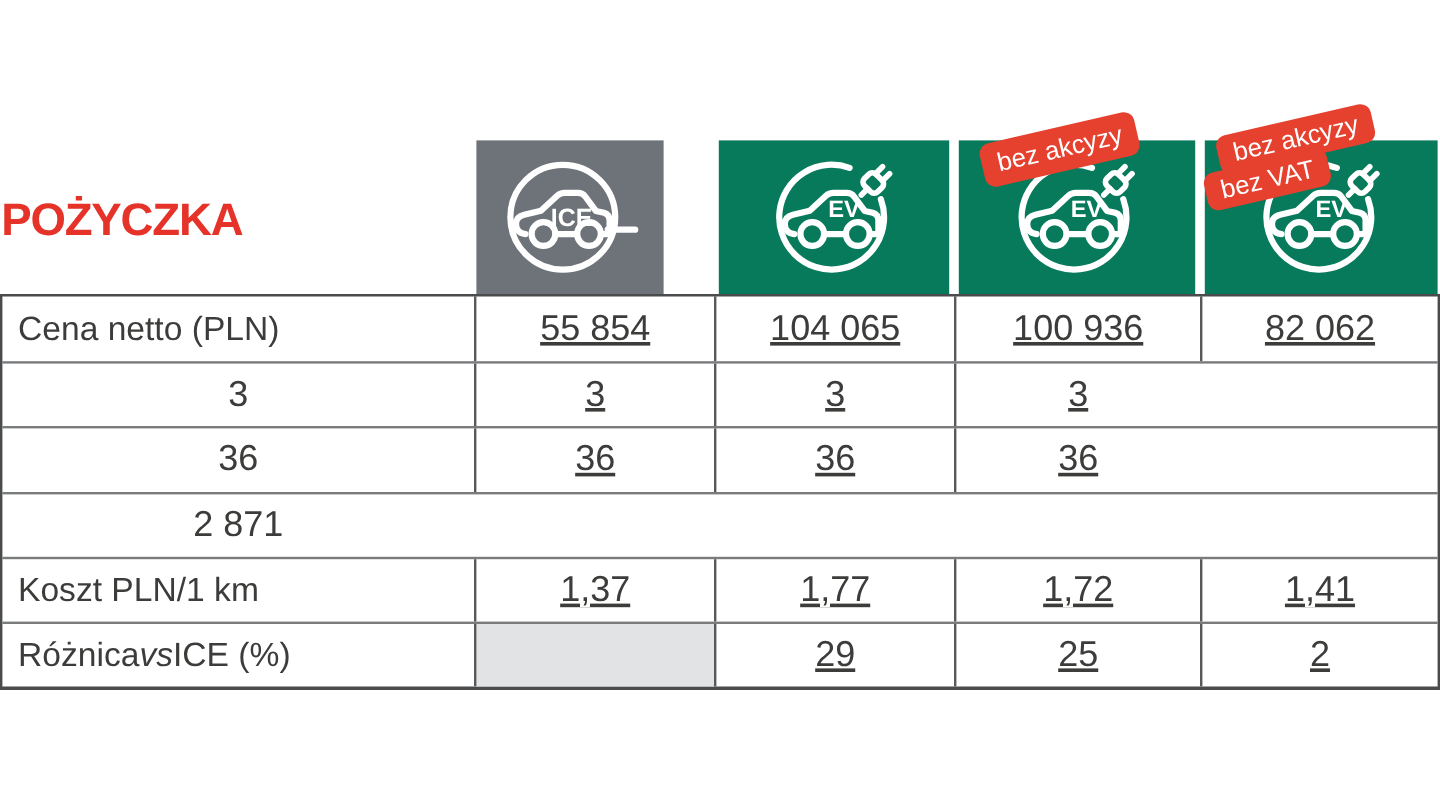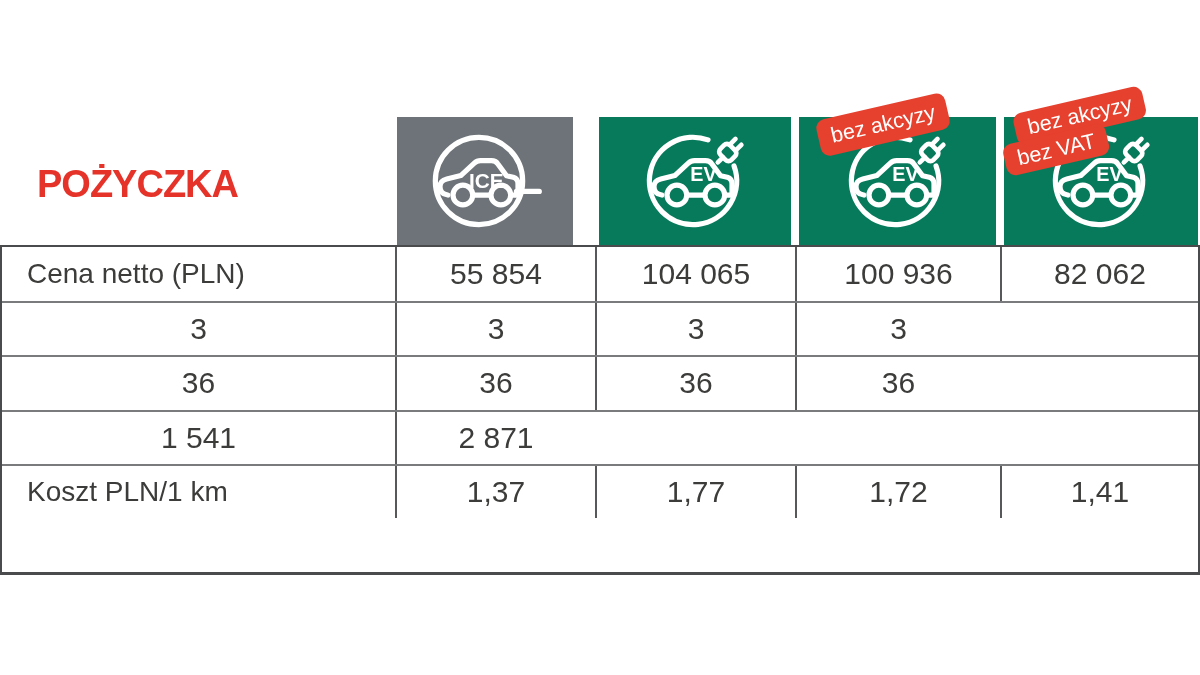--- a/index.html
+++ b/index.html
@@ -1,22 +1,22 @@
 <!DOCTYPE html>
 <html style="--title-red: #e6332a; --badge-red: #e6402e; --ice-gray: #6d7378; --ev-green: #077a5c; --shaded-cell: #e2e3e4; --border-dark: #4a4b4d; --border-h: #7a7b7d; --border-v: #57585a; --text-dark: #3c3c3b;"><head>
 <meta charset="utf-8">
 <style>
   html,body{margin:0;padding:0;background:#fff;}
   .stage{position:relative;width:1200px;height:675px;background:#fff;overflow:hidden;
          font-family:"Liberation Sans", sans-serif;color:var(--text-dark);}
   .title{position:absolute;left:1px;top:163px;font-size:38px;font-weight:bold;
-         letter-spacing:-1px;color:var(--title-red);padding-left:36px;}
+         letter-spacing:-1px;color:var(--title-red);}
   
   .hdr{position:absolute;top:117px;height:128px;display:flex;align-items:center;justify-content:center;}
-  .hdr-ice{left:397px;width:176px;background:var(--ice-gray);color:var(--ice-gray);}
+  .hdr-ice{left:397px;width:156px;background:var(--ice-gray);color:var(--ice-gray);}
   .hdr-ev{background:var(--ev-green);color:var(--ev-green);}
   .hdr-ev1{left:599px;width:192px;}
   .hdr-ev2{left:799px;width:197px;}
   .hdr-ev3{left:1004px;width:194px;}
   .car-icon{height:104px;display:block;}
   .car-icon text{font-family:"Liberation Sans", sans-serif;font-weight:bold;fill:#fff;}
   
   .badge{position:absolute;z-index:5;transform:rotate(-13deg);transform-origin:center;
          background:var(--badge-red);color:#fff;border-radius:9px;font-size:21.5px;
          line-height:1.15;padding:6px 13px;white-space:nowrap;}
@@ -27,22 +27,22 @@
                      border-radius:9px;font-size:21.5px;line-height:1.15;padding:4px 13px;white-space:nowrap;}
   .badge-stack .pill.l1{margin-left:17px;}
   .badge-stack .pill.l2{margin-top:-5px;}
   
   .tbl{position:absolute;left:0;top:245px;width:1196px;height:325px;
        border:2px solid var(--border-dark);border-bottom-width:3px;
        display:grid;grid-template-rows:repeat(6,1fr);background:#fff;}
   .trow{display:grid;grid-template-columns:393px 200px 200px 205px 1fr;}
   .trow + .trow{border-top:2px solid var(--border-h);}
   .cell{display:flex;align-items:center;overflow:hidden;}
-  .cell + .cell{border-left:2px solid var(--border-v);}
-  .label-cell{padding-left:13px;font-size:28px;justify-content:flex-start;margin-left:12px;}
+  .cell + .cell{border-left:2px solid var(--border-v);text-decoration:underline;}
+  .label-cell{padding-left:13px;font-size:28px;justify-content:flex-start;}
   .label-cell .it{font-style:italic;}
   .value-cell{justify-content:center;font-size:30px;}
   .value-cell.shaded{background:var(--shaded-cell);}
 </style>
 </head>
 <body>
 
 <div class="stage">
 
   <div class="title">POŻYCZKA</div>
@@ -141,27 +141,37 @@
         <div class="cell value-cell">3</div>
         <div class="cell value-cell">3</div>
       </div>
       <div class="trow">
         <div class="cell value-cell">36</div>
         <div class="cell value-cell">36</div>
         <div class="cell value-cell">36</div>
         <div class="cell value-cell">36</div>
       </div>
       <div class="trow">
-        <div class="cell value-cell">1 541</div>
         <div class="cell value-cell">2 871</div>
       </div>
       <div class="trow">
         <div class="cell label-cell">
           <span>Koszt PLN/1 km</span>
         </div>
         <div class="cell value-cell">1,37</div>
         <div class="cell value-cell">1,77</div>
         <div class="cell value-cell">1,72</div>
         <div class="cell value-cell">1,41</div>
       </div>
+      <div class="trow">
+        <div class="cell label-cell">
+          <span>Różnica </span>
+          <span class="it">vs</span>
+          <span> ICE (%)</span>
+        </div>
+        <div class="cell value-cell shaded"></div>
+        <div class="cell value-cell">29</div>
+        <div class="cell value-cell">25</div>
+        <div class="cell value-cell">2</div>
+      </div>
     </div>
 
 </div>
 
 </body></html>

